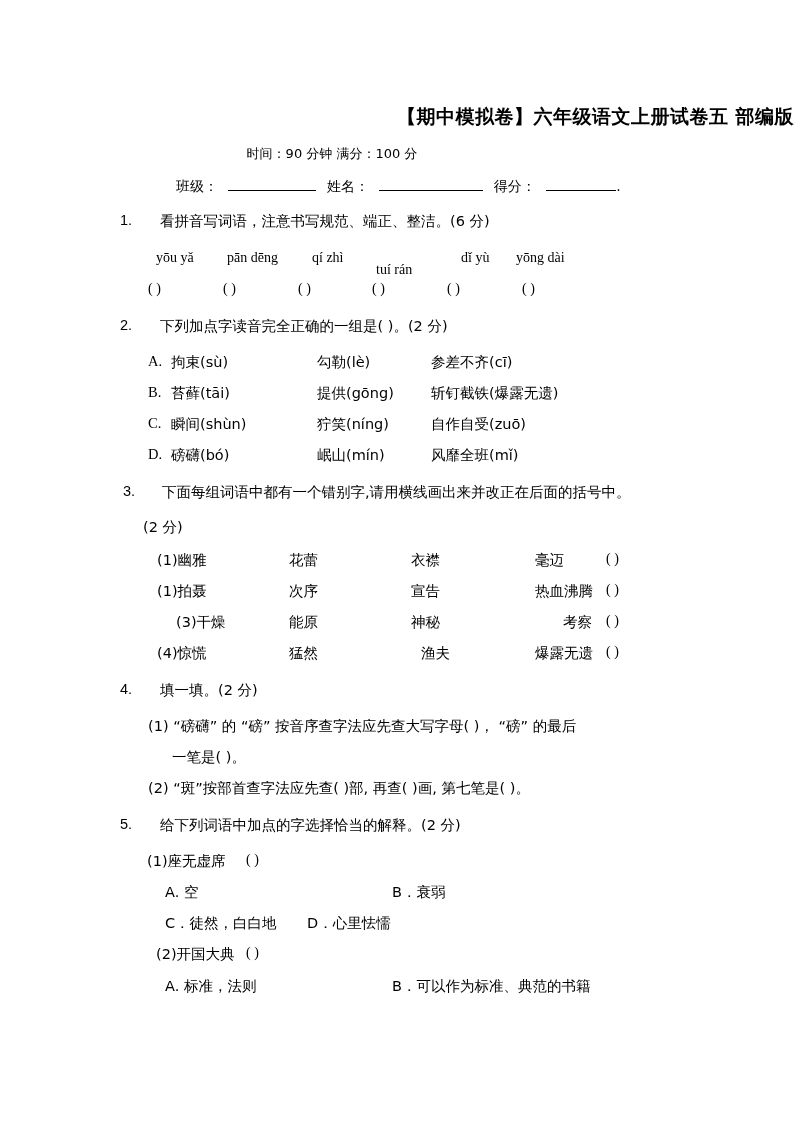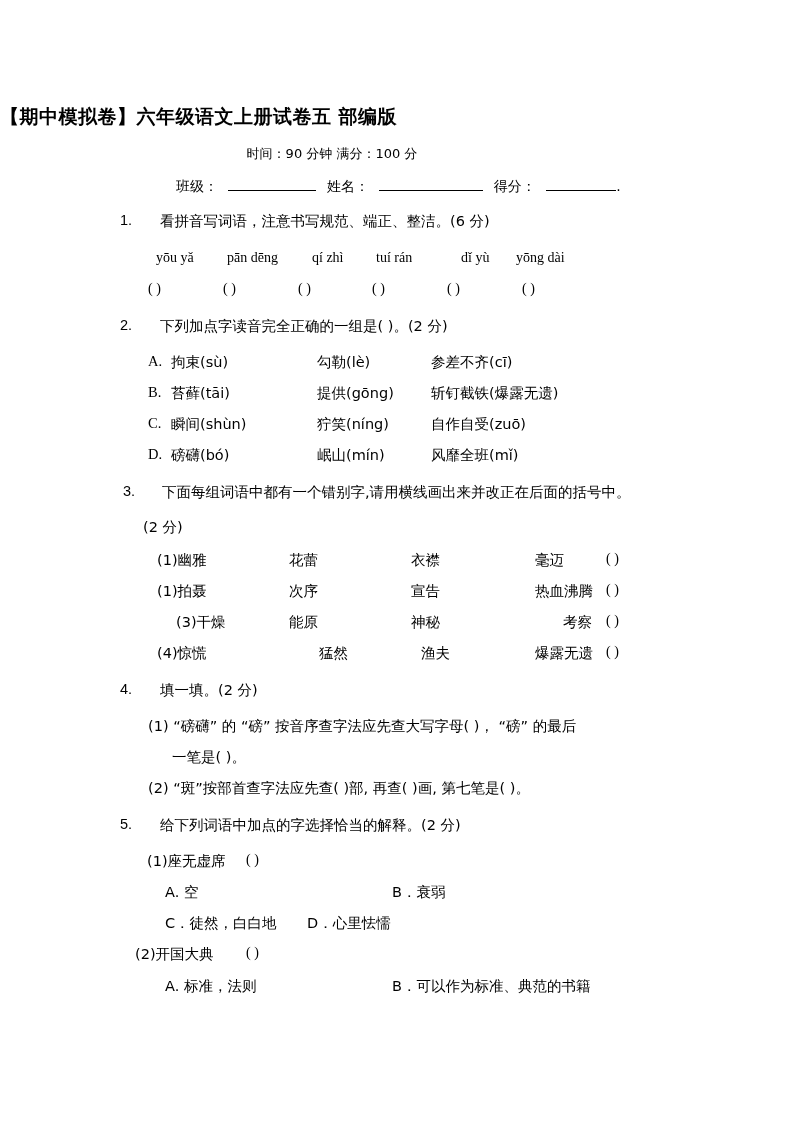--- a/index.html
+++ b/index.html
@@ -1,19 +1,19 @@
 <!DOCTYPE html>
 <html><head>
 <meta charset="utf-8">
 <style>
   html, body { margin: 0; padding: 0; background: #ffffff; }
   body { width: 794px; height: 1123px; position: relative; overflow: hidden;
          font-family: "DejaVu Sans", "Liberation Sans", sans-serif; color: #000; }
   .abs { position: absolute; white-space: nowrap; }
-  .title { top: 104px; left: 0; width: 794px; text-align: left;
+  .title { top: 104px; left: 0; width: 794px; text-align: right;
            font-size: 19px; font-weight: bold; letter-spacing: 0.5px; }
   .subtitle { top: 145px; left: 0; width: 664px; text-align: center; font-size: 13px; }
   .info { top: 176px; left: 176px; font-size: 14px; }
   .info .blank { display: inline-block; border-bottom: 1px solid #000; height: 14px; vertical-align: baseline; margin: 0 6px; }
   .q { font-size: 14.5px; }
   .qnum { position: absolute; left: 120px; font-family: "Liberation Sans", sans-serif; font-size: 14.5px; }
   .serif { font-family: "Liberation Serif", serif; }
   .line { font-size: 14.5px; }
   .py { font-family: "Liberation Serif", serif; font-size: 14px; }
   .paren { font-family: "Liberation Serif", serif; font-size: 14px; }
@@ -31,21 +31,21 @@
   <span>得分：</span>
   <span class="blank" style="width:70px;margin-right:0;"></span><span>.</span>
 </div>
 
 <div>
   <span class="qnum" style="top:212px;">1.</span>
   <span class="abs q" style="top:212px;left:160px;">看拼音写词语，注意书写规范、端正、整洁。(6 分)</span>
   <span class="abs py" style="top:250px;left:156px;">yōu yǎ</span>
   <span class="abs py" style="top:250px;left:227px;">pān dēng</span>
   <span class="abs py" style="top:250px;left:312px;">qí zhì</span>
-  <span class="abs py" style="top:250px;left:376px;">tuí rán</span>
+  <span class="abs py" style="top:262px;left:376px;">tuí rán</span>
   <span class="abs py" style="top:250px;left:461px;">dǐ yù</span>
   <span class="abs py" style="top:250px;left:516px;">yōng dài</span>
   <span class="abs paren" style="top:281px;left:148px;">(            )</span>
   <span class="abs paren" style="top:281px;left:223px;">(            )</span>
   <span class="abs paren" style="top:281px;left:298px;">(            )</span>
   <span class="abs paren" style="top:281px;left:372px;">(            )</span>
   <span class="abs paren" style="top:281px;left:447px;">(            )</span>
   <span class="abs paren" style="top:281px;left:522px;">(            )</span>
 </div>
 
@@ -91,21 +91,21 @@
   <span class="abs line" style="top:582px;left:535px;">热血沸腾</span>
   <span class="abs paren" style="top:582px;left:606px;">(       )</span>
 
   <span class="abs line" style="top:613px;left:152px;margin-left:24px;">(3)干燥</span>
   <span class="abs line" style="top:613px;left:289px;">能原</span>
   <span class="abs line" style="top:613px;left:411px;">神秘</span>
   <span class="abs line" style="top:613px;left:535px;margin-left:28px;">考察</span>
   <span class="abs paren" style="top:613px;left:606px;">(       )</span>
 
   <span class="abs line" style="top:644px;left:157px;">(4)惊慌</span>
-  <span class="abs line" style="top:644px;left:289px;margin-left:30px;">猛然</span>
+  <span class="abs line" style="top:644px;left:289px;">猛然</span>
   <span class="abs line" style="top:644px;left:421px;">渔夫</span>
   <span class="abs line" style="top:644px;left:535px;">爆露无遗</span>
   <span class="abs paren" style="top:644px;left:606px;">(       )</span>
 </div>
 
 <div>
   <span class="qnum" style="top:681px;">4.</span>
   <span class="abs q" style="top:681px;left:160px;">填一填。(2 分)</span>
   <span class="abs line" style="top:717px;left:148px;">(1) “磅礴” 的 “磅” 按音序查字法应先查大写字母(            )， “磅” 的最后</span>
   <span class="abs line" style="top:748px;left:172px;">一笔是(            )。</span>
@@ -116,17 +116,17 @@
   <span class="qnum" style="top:816px;">5.</span>
   <span class="abs q" style="top:816px;left:160px;">给下列词语中加点的字选择恰当的解释。(2 分)</span>
 
   <span class="abs line" style="top:852px;left:147px;">(1)座无虚席</span>
   <span class="abs paren" style="top:852px;left:246px;">(       )</span>
   <span class="abs line" style="top:883px;left:165px;">A. 空</span>
   <span class="abs line" style="top:883px;left:392px;">B．衰弱</span>
   <span class="abs line" style="top:914px;left:165px;">C．徒然，白白地</span>
   <span class="abs line" style="top:914px;left:307px;">D．心里怯懦</span>
 
-  <span class="abs line" style="top:945px;left:135px;text-align:right;">(2)开国大典</span>
+  <span class="abs line" style="top:945px;left:156px;text-align:right;">(2)开国大典</span>
   <span class="abs paren" style="top:945px;left:246px;">(       )</span>
   <span class="abs line" style="top:977px;left:165px;">A. 标准，法则</span>
   <span class="abs line" style="top:977px;left:392px;">B．可以作为标准、典范的书籍</span>
 </div>
 
 </body></html>

